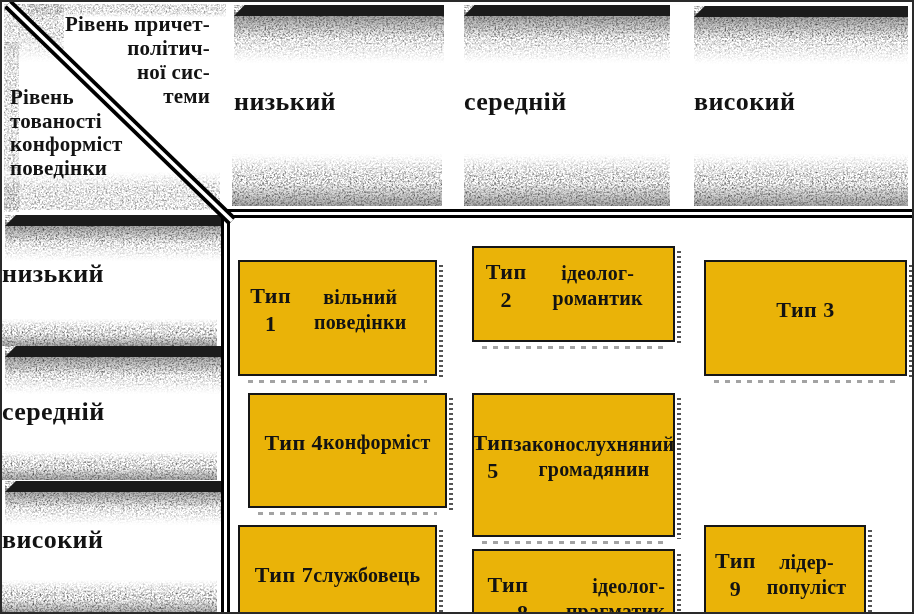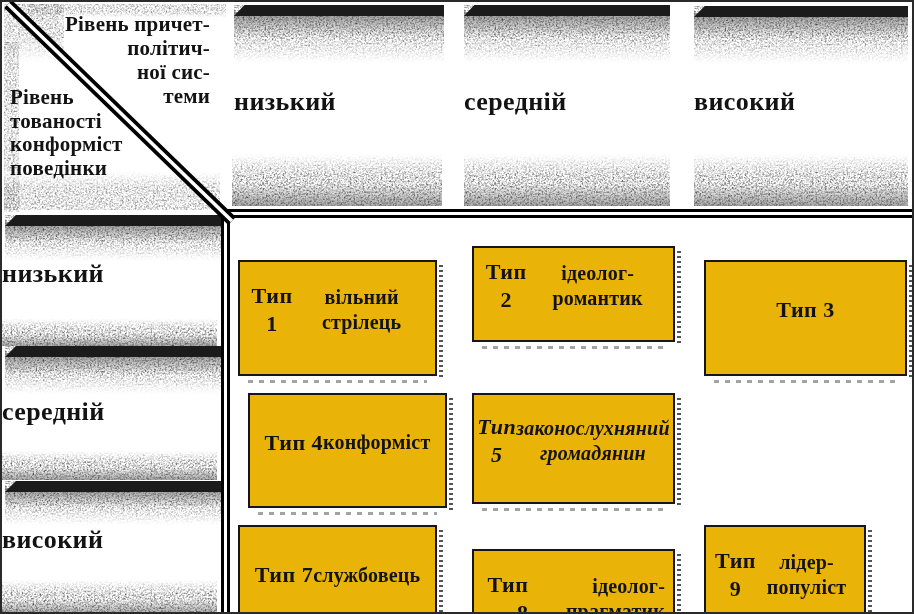--- a/index.html
+++ b/index.html
@@ -200,35 +200,35 @@
   <div class="col-hdr" style="left:232px; top:88px; width:210px;">низький</div>
   <div class="col-hdr" style="left:462px; top:88px; width:206px;">середній</div>
   <div class="col-hdr" style="left:692px; top:88px; width:214px;">високий</div>
 
   <div class="row-hdr" style="left:0px; top:260px; width:216px;">низький</div>
   <div class="row-hdr" style="left:0px; top:398px; width:216px;">середній</div>
   <div class="row-hdr" style="left:0px; top:526px; width:216px;">високий</div>
 
   <div class="cell-box" style="left:236px; top:229px; width:199px; height:116px;">
     <span class="cell-type">Тип 1</span>
-    <span class="cell-name">вільний стрілець</span>
+    <span class="cell-name">вільний поведінки</span>
   </div>
   <div class="cell-box" style="left:470px; top:215px; width:203px; height:96px;">
     <span class="cell-type">Тип 2</span>
     <span class="cell-name">ідеолог-романтик</span>
   </div>
   <div class="cell-box" style="left:702px; top:229px; width:203px; height:116px;text-align:right;">
     <span class="cell-type">Тип 3</span>
   </div>
 
   <div class="cell-box" style="left:246px; top:362px; width:199px; height:115px;">
     <span class="cell-type">Тип 4</span>
     <span class="cell-name">конформіст</span>
   </div>
-  <div class="cell-box" style="left:470px; top:362px; width:203px; height:111px;font-style:italic;">
+  <div class="cell-box" style="left:470px; top:362px; width:203px; height:144px;">
     <span class="cell-type">Тип 5</span>
     <span class="cell-name">законослухняний громадянин</span>
   </div>
 
   <div class="cell-box" style="left:236px; top:494px; width:199px; height:116px;">
     <span class="cell-type">Тип 7</span>
     <span class="cell-name">службовець</span>
   </div>
   <div class="cell-box" style="left:470px; top:518px; width:203px; height:116px;text-align:right;">
     <span class="cell-type">Тип 8</span>

